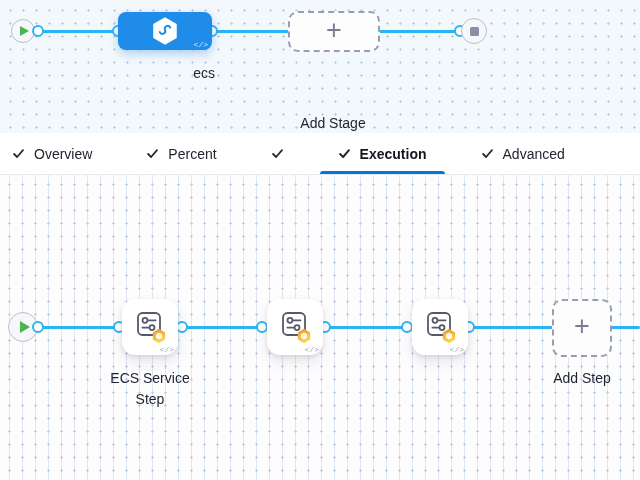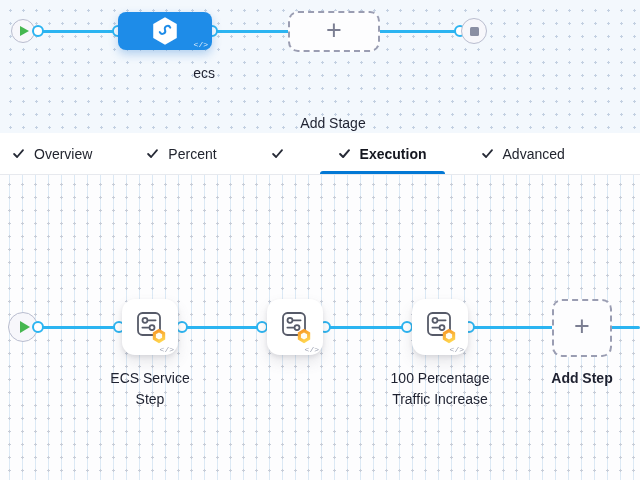--- a/index.html
+++ b/index.html
@@ -209,17 +209,16 @@
         <path d="M8 4.4 L11.1 6.2 V9.8 L8 11.6 L4.9 9.8 V6.2 Z" fill="#fffdf4"></path>
       </svg>
       <span class="code-glyph">&lt;/&gt;</span>
     </div>
 
     <div class="dashed-box" style="left:552px; top:124px; width:60px; height:58px; border-radius:10px;">
       <span class="plus-glyph">+</span>
     </div>
 
     <div class="node-label" style="left:95px;  top:193px; width:110px;">ECS Service Step</div>
-    <div class="node-label" style="left:385px; top:193px; width:110px;">100 Percentage Traffic Increase</div>
-    <div class="node-label" style="left:532px; top:193px; width:100px;font-weight:bold;">Add Step</div>
+    <div class="node-label" style="left:532px; top:193px; width:100px;">Add Step</div>
   </div>
 
 </div>
 
 </body></html>

